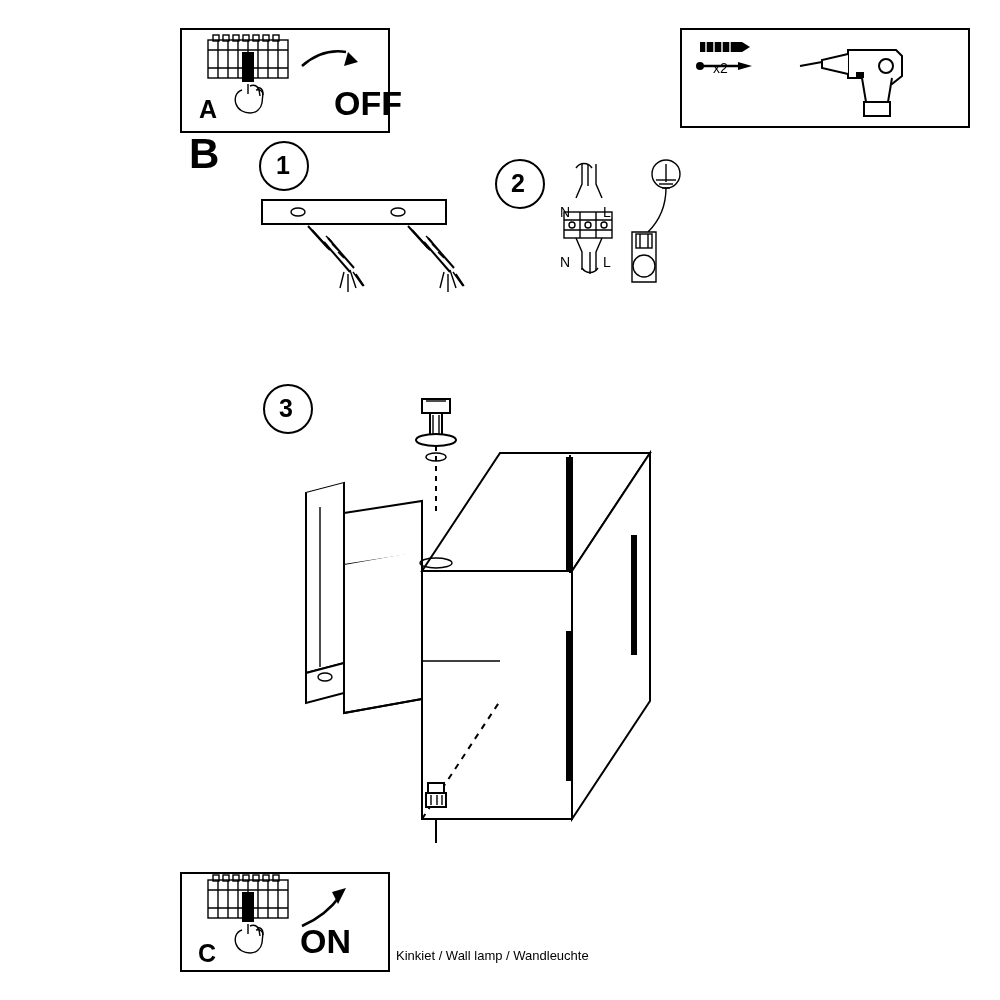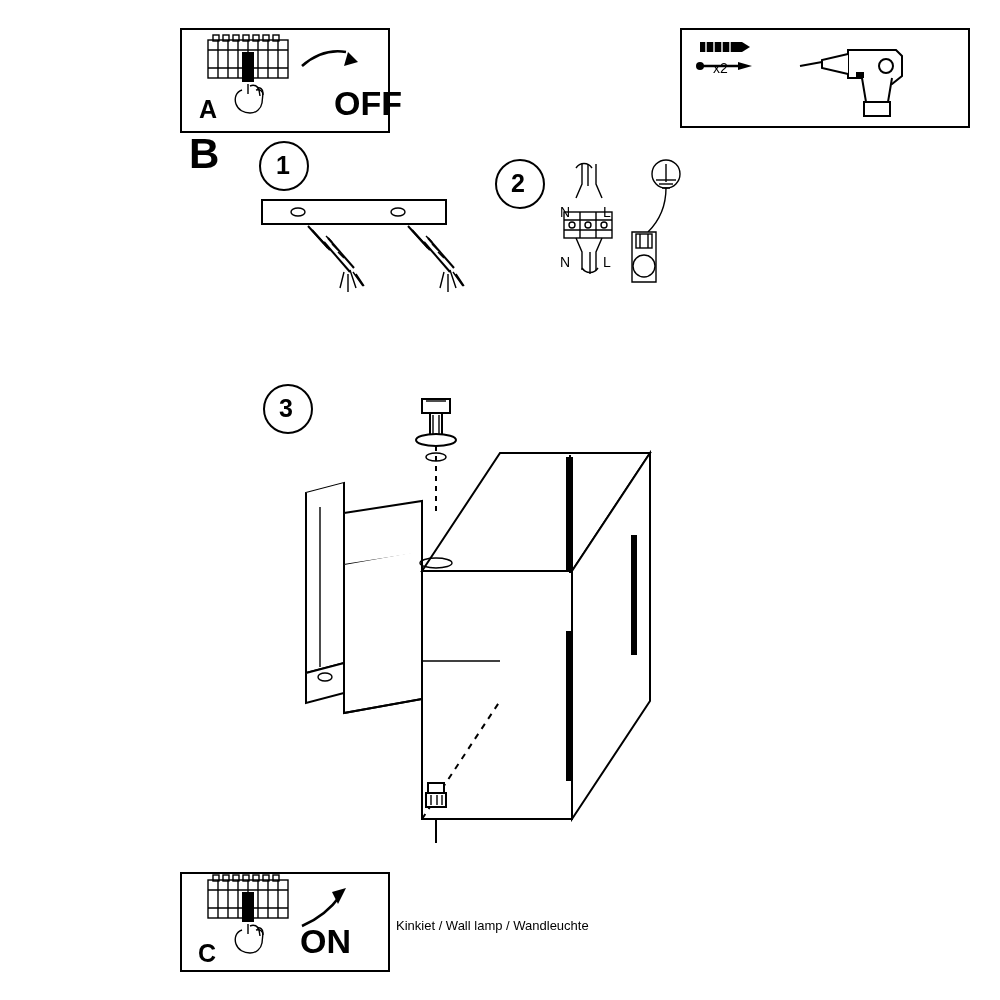--- a/index.html
+++ b/index.html
@@ -281,15 +281,15 @@
       <path d="M70 54 c4 -2 8 0 9 4 l1 6" class="stroke-thin"></path>
       <path d="M76 58 c4 -1 7 1 7 5" class="stroke-thin"></path>
 
       <path d="M122 54 c14 -6 28 -16 38 -30" class="stroke-thick"></path>
       <path d="M166 16 l-14 4 l6 12 z" class="fillblk"></path>
     </svg>
   </div>
   <div class="lbl lbl-med" style="left:198px; top:939px;">C</div>
   <div class="lbl lbl-big" style="left:300px; top:922px;">ON</div>
 
-  <div class="footer-txt" style="left:396px; top:916px;">Kinkiet  / Wall lamp / Wandleuchte</div>
+  <div class="footer-txt" style="left:396px; top:946px;">Kinkiet  / Wall lamp / Wandleuchte</div>
 
 </div>
 
 </body></html>

